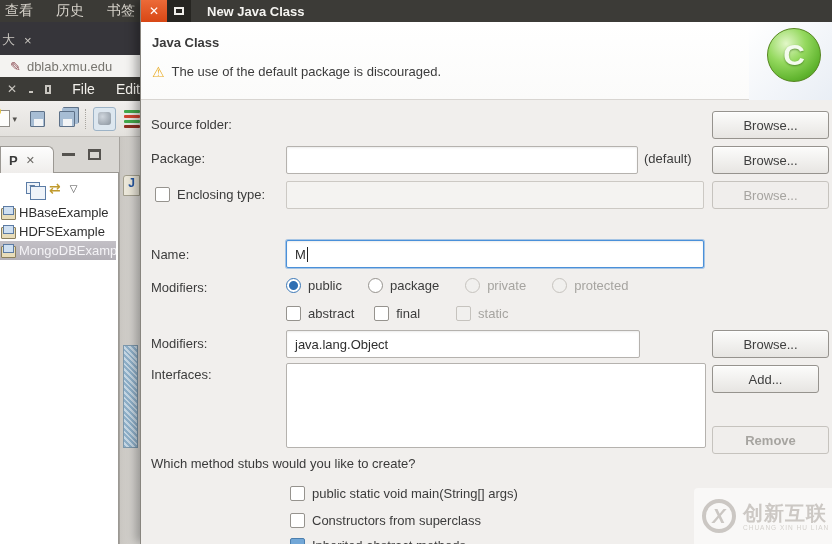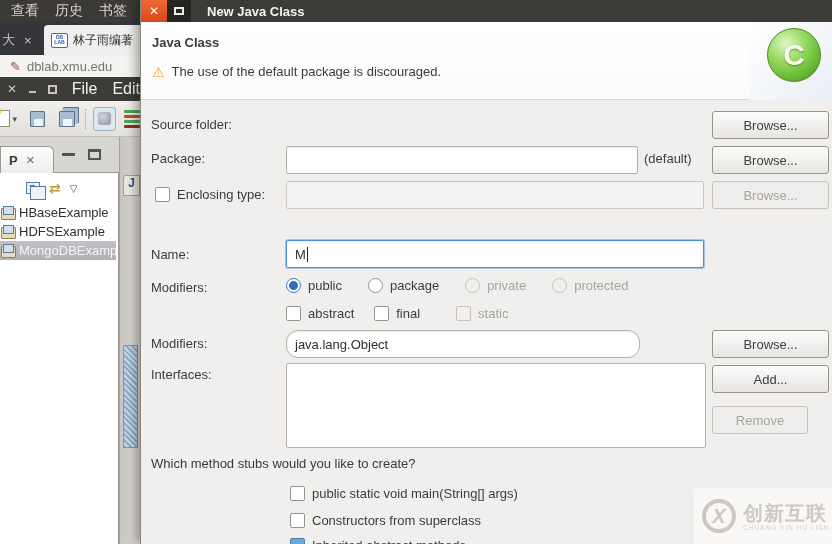--- a/index.html
+++ b/index.html
@@ -2,42 +2,42 @@
 <html><head>
 <meta charset="utf-8">
 <style>
   html,body{margin:0;padding:0;background:#555;}
   *{box-sizing:border-box;font-family:"Liberation Sans","DejaVu Sans",sans-serif;}
   #stage{position:relative;width:832px;height:544px;overflow:hidden;background:#d8d6d2;}
   .abs{position:absolute;}
 
   
   .ff-menubar{left:0;top:0;width:140px;height:22px;background:#3b3a36;color:#d6d2ca;
-    font-size:14px;display:flex;align-items:center;gap:16px;padding-left:18px;overflow:hidden;white-space:nowrap;}
+    font-size:14px;display:flex;align-items:center;gap:23px;padding-left:12px;overflow:hidden;white-space:nowrap;}
   .ff-menubar span:first-child{margin-left:-7px;}
   .ff-tabstrip{left:0;top:22px;width:140px;height:33px;background:#36353a;overflow:hidden;}
   .prevtab{position:absolute;left:2px;top:9px;color:#c9c6c0;font-size:13px;display:flex;gap:9px;align-items:center;}
   .ff-tab{position:absolute;left:44px;top:3px;width:100px;height:30px;background:#f0efed;
     border-radius:4px 4px 0 0;display:flex;align-items:center;gap:5px;padding-left:7px;overflow:hidden;}
   .favicon{width:17px;height:15px;background:#fff;border:1px solid #2b6cb8;border-radius:2px;
     display:flex;flex-direction:column;align-items:center;justify-content:center;line-height:1;flex:0 0 auto;}
   .favicon b{font-size:5px;color:#1d5fb0;letter-spacing:0;}
   .ff-tab .tabtitle{font-size:12px;color:#2e2e2e;white-space:nowrap;}
   .ff-urlrow{left:0;top:55px;width:140px;height:22px;background:#f4f3f1;display:flex;align-items:center;
     gap:6px;padding-left:10px;overflow:hidden;}
   .pencil{color:#8a4a52;font-size:13px;line-height:1;}
   .urltext{font-size:13px;color:#77756f;white-space:nowrap;}
 
   
   .ec-titlebar{left:0;top:77px;width:140px;height:24px;background:#3c3b37;display:flex;align-items:center;
     color:#c9c6c0;overflow:hidden;}
   .wm-glyph{font-size:12px;margin-left:7px;}
   .wm-bar{width:11px;height:2px;background:#c9c6c0;margin-left:12px;margin-top:6px;}
   .wm-box{width:11px;height:9px;border:2px solid #c9c6c0;margin-left:12px;}
-  .ec-menu{color:#f3f1ec;font-size:16px;margin-left:15px;}
+  .ec-menu{color:#f3f1ec;font-size:14px;margin-left:21px;}
   .ec-toolbar{left:0;top:101px;width:140px;height:36px;background:linear-gradient(#f1efed,#e3e1dd);
     border-bottom:1px solid #c2bfba;display:flex;align-items:center;overflow:hidden;}
   .tb-new{width:15px;height:17px;background:#fdfdfb;border:1px solid #8f8c86;margin-left:-4px;position:relative;}
   .tb-new:after{content:"";position:absolute;left:-3px;top:-3px;width:7px;height:7px;background:#e7c53a;border-radius:50%;}
   .tb-caret{font-size:9px;color:#55534f;margin:0 5px 0 3px;}
   .floppy{width:17px;height:16px;background:#a7bdd4;border:1px solid #5e7188;border-radius:1px;position:relative;margin-left:8px;}
   .floppy:after{content:"";position:absolute;left:3px;bottom:0;width:9px;height:7px;background:#f2f4f6;}
   .floppy.stack{box-shadow:3px -3px 0 0 #a7bdd4,4px -4px 0 0 #5e7188;margin-left:14px;}
   .tb-sep{width:0;height:20px;border-left:1px dotted #a9a6a0;margin:0 7px 0 10px;}
   .tb-pressed{width:26px;height:24px;background:#dde7ef;border:1px solid #9db3c6;border-radius:3px;
@@ -142,27 +142,20 @@
     <span>查看</span>
     <span>历史</span>
     <span>书签</span>
     <span>工具</span>
   </div>
 
   <div class="abs ff-tabstrip">
     <div class="prevtab">
       <span>大</span>
       <span>×</span>
-    </div>
-    <div class="ff-tab">
-      <span class="favicon">
-        <b>DB</b>
-        <b>LAB</b>
-      </span>
-      <span class="tabtitle">林子雨编著</span>
     </div>
   </div>
 
   <div class="abs ff-urlrow">
     <span class="pencil">✎</span>
     <span class="urltext">dblab.xmu.edu</span>
   </div>
 
   <div class="abs ec-titlebar">
     <span class="wm-glyph">✕</span>
@@ -295,29 +288,29 @@
         <span class="cb"></span>
         <span class="olabel">final</span>
       </span>
       <span class="optrow" style="margin-left:16px;">
         <span class="cb dis"></span>
         <span class="olabel dis">static</span>
       </span>
     </div>
 
     <span class="abs flabel" style="left:10px;top:336px;">Modifiers:</span>
-    <div class="abs tfield" style="left:145px;top:330px;width:354px;border-radius:12px;">
+    <div class="abs tfield" style="left:145px;top:330px;width:354px;">
       <span>java.lang.Object</span>
     </div>
     <div class="abs btn" style="left:571px;top:330px;width:117px;">Browse...</div>
 
     <span class="abs flabel" style="left:10px;top:367px;">Interfaces:</span>
     <div class="abs listbox" style="left:145px;top:363px;width:420px;height:85px;"></div>
-    <div class="abs btn" style="left:571px;top:365px;width:117px;">Add...</div>
-    <div class="abs btn dis" style="left:571px;top:406px;width:96px;">Remove</div>
+    <div class="abs btn" style="left:571px;top:365px;width:107px;">Add...</div>
+    <div class="abs btn dis" style="left:571px;top:426px;width:117px;font-weight:bold;">Remove</div>
 
     <span class="abs question" style="left:10px;top:456px;">Which method stubs would you like to create?</span>
     <div class="abs optrow" style="left:149px;top:513px;">
       <span class="cb"></span>
       <span class="olabel">Constructors from superclass</span>
     </div>
     <div class="abs optrow" style="left:149px;top:486px;">
       <span class="cb"></span>
       <span class="olabel">public static void main(String[] args)</span>
     </div>

